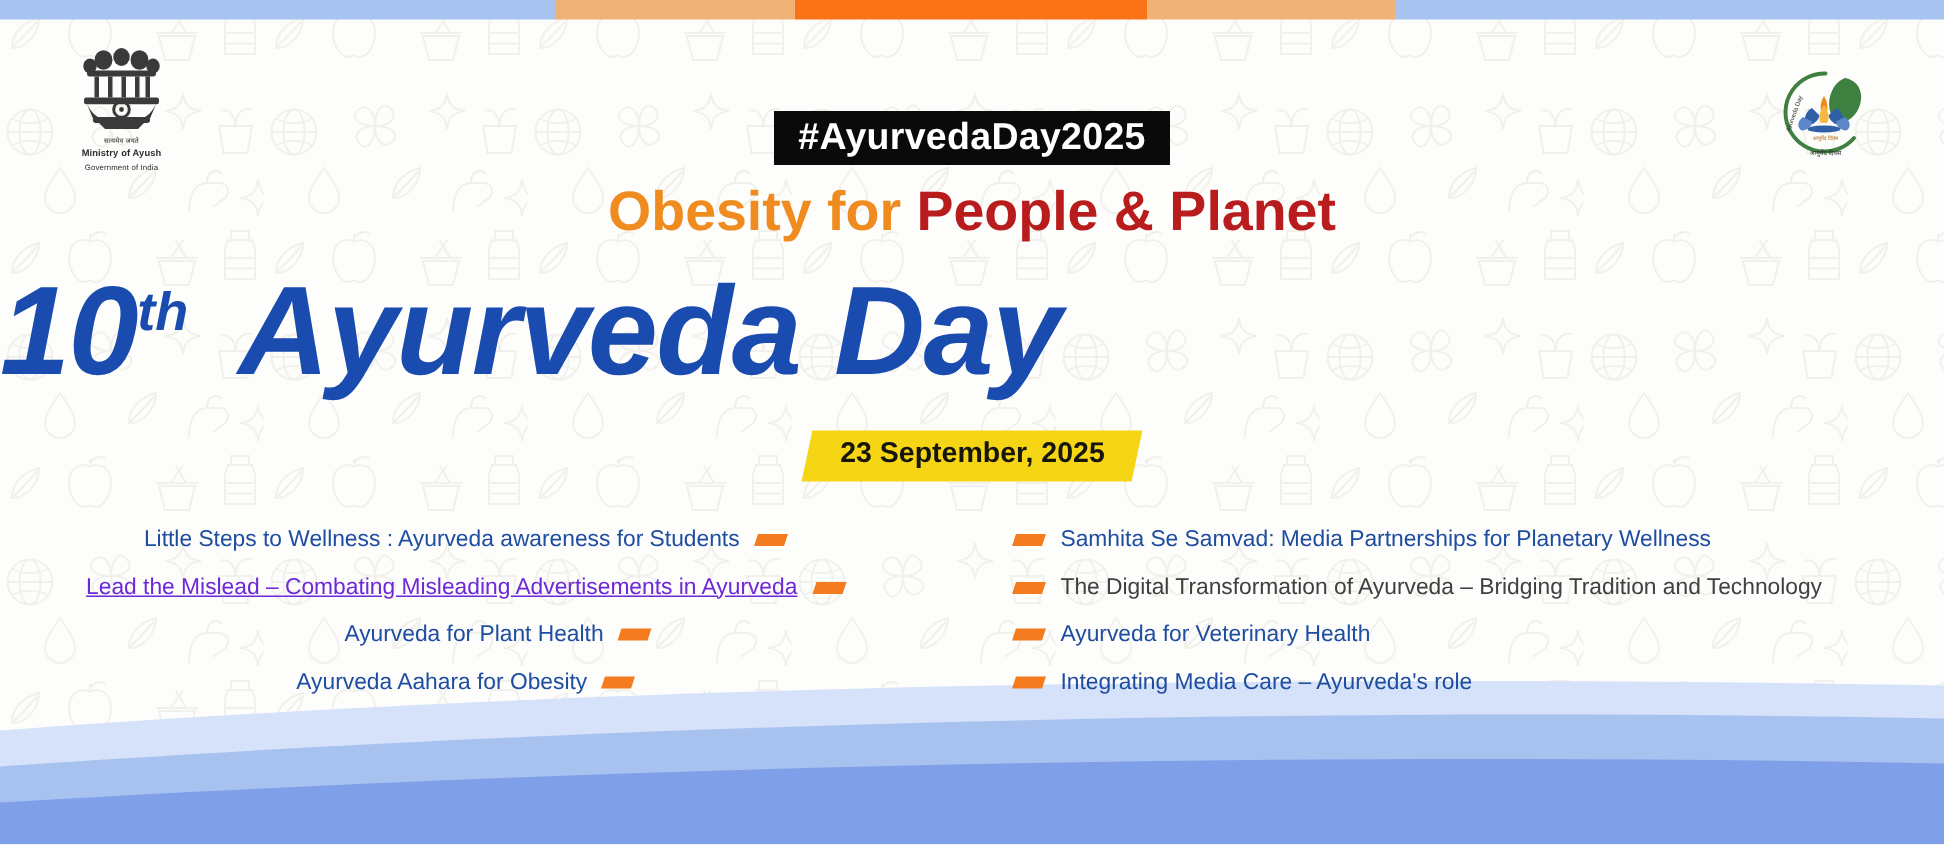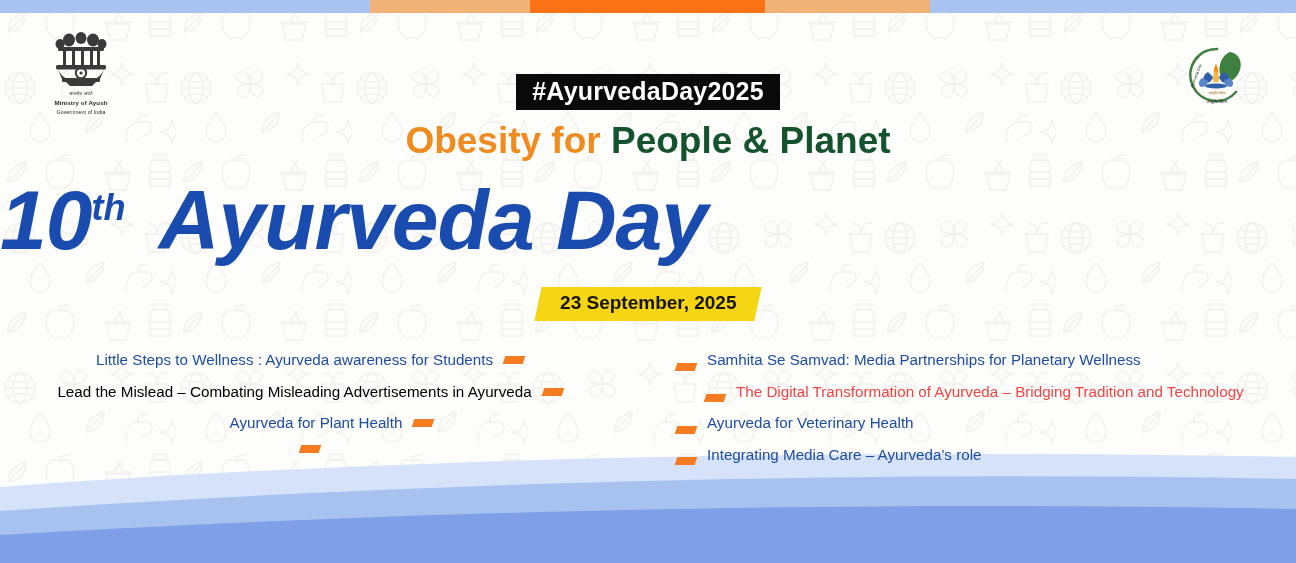--- a/index.html
+++ b/index.html
@@ -179,21 +179,21 @@
   }
   .theme-item {
     display: flex;
     align-items: center;
     gap: 11px;
     color: #1f4da0;
     font-size: 15.2px;
     line-height: 1.35;
     white-space: nowrap;
   }
-  .col-right .theme-item { flex-direction: row; align-items: flex-end; }
+  .col-right .theme-item { flex-direction: row; }
   .dash {
     display: block;
     width: 20px;
     height: 8px;
     background: #f47b20;
     transform: skewX(-18deg);
     flex: 0 0 auto;
   }
 
   
@@ -332,59 +332,60 @@
     <text transform="translate(7,44) rotate(-70)" font-family="'Liberation Sans', sans-serif" font-size="4" fill="#2b2b2b">Ayurveda Day</text>
   </svg>
 
   <div class="center-stack">
 
     <div class="hashtag-wrap">
       <span class="hashtag" style="background: rgb(10, 10, 10); color: rgb(255, 255, 255);">#AyurvedaDay2025</span>
     </div>
 
     <div class="tagline">
-      <span class="tag-a" style="color: rgb(239, 139, 31);">Obesity for </span><span class="tag-b" style="color: #14532d;">People &amp; Planet</span>
+      <span class="tag-a" style="color: rgb(239, 139, 31);">Obesity for </span><span class="tag-b" style="color: #b91c1c;">People &amp; Planet</span>
     </div>
 
     <div class="maintitle" style="color: rgb(26, 76, 176);">
       <span class="num">10</span><span class="ord">th</span><span class="gap">&nbsp;</span><span>Ayurveda Day</span>
     </div>
 
     <div class="date-wrap">
       <div class="date-badge" style="background: rgb(245, 213, 20); color: rgb(22, 22, 15);">
         <span>23 September, 2025</span>
       </div>
     </div>
   </div>
 
   <div class="themes">
     <div class="col col-left">
       <div class="theme-item" style="color: rgb(31, 77, 160);">
         <span>Little Steps to Wellness : Ayurveda awareness for Students</span>
         <span class="dash" style="background: rgb(244, 123, 32);"></span>
       </div>
-      <div class="theme-item" style="color: #000000;">
+      <div class="theme-item" style="color: #6d28d9; text-decoration: underline;">
         <span>Lead the Mislead – Combating Misleading Advertisements in Ayurveda</span>
         <span class="dash" style="background: rgb(244, 123, 32);"></span>
       </div>
       <div class="theme-item" style="color: rgb(31, 77, 160); margin-left: 43px;">
         <span>Ayurveda for Plant Health</span>
         <span class="dash" style="background: rgb(244, 123, 32);"></span>
       </div>
       <div class="theme-item" style="color: rgb(31, 77, 160);">
+        <span>Ayurveda Aahara for Obesity</span>
         <span class="dash" style="background: rgb(244, 123, 32);"></span>
       </div>
     </div>
 
     <div class="col col-right">
       <div class="theme-item" style="color: rgb(31, 77, 160);">
         <span class="dash" style="background: rgb(244, 123, 32);"></span>
         <span>Samhita Se Samvad: Media Partnerships for Planetary Wellness</span>
       </div>
-      <div class="theme-item" style="color: #ef4444; margin-left: 29px;">
+      <div class="theme-item" style="color: #404040;">
         <span class="dash" style="background: rgb(244, 123, 32);"></span>
         <span>The Digital Transformation of Ayurveda – Bridging Tradition and Technology</span>
       </div>
       <div class="theme-item" style="color: rgb(31, 77, 160);">
         <span class="dash" style="background: rgb(244, 123, 32);"></span>
         <span>Ayurveda for Veterinary Health</span>
       </div>
       <div class="theme-item" style="color: rgb(31, 77, 160);">
         <span class="dash" style="background: rgb(244, 123, 32);"></span>
         <span>Integrating Media Care – Ayurveda's role</span>

